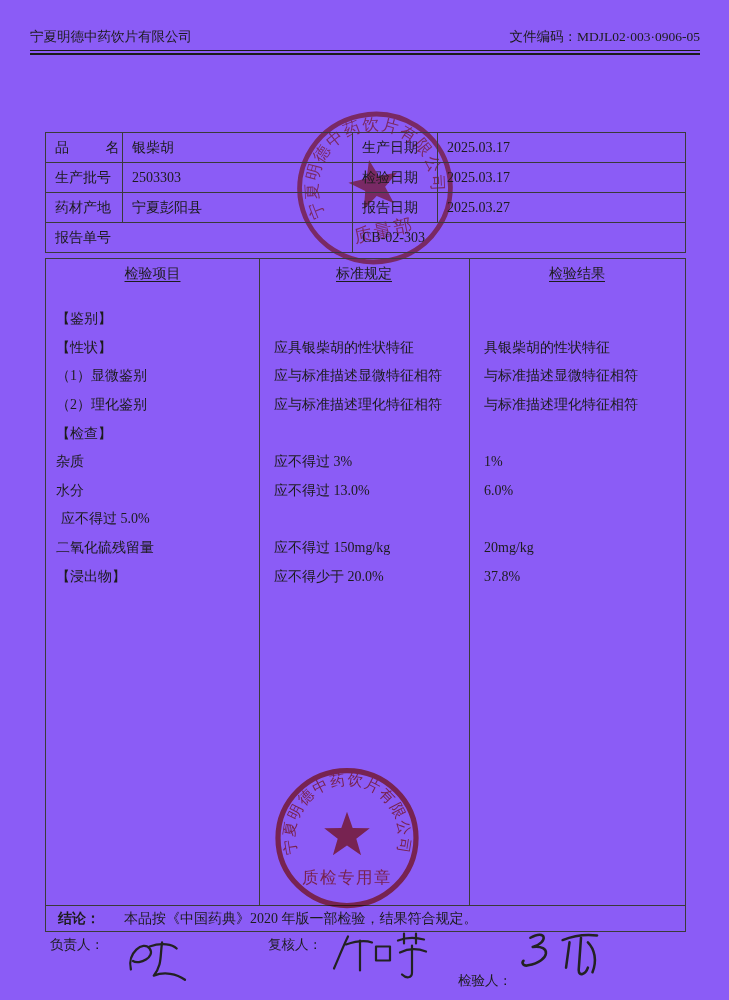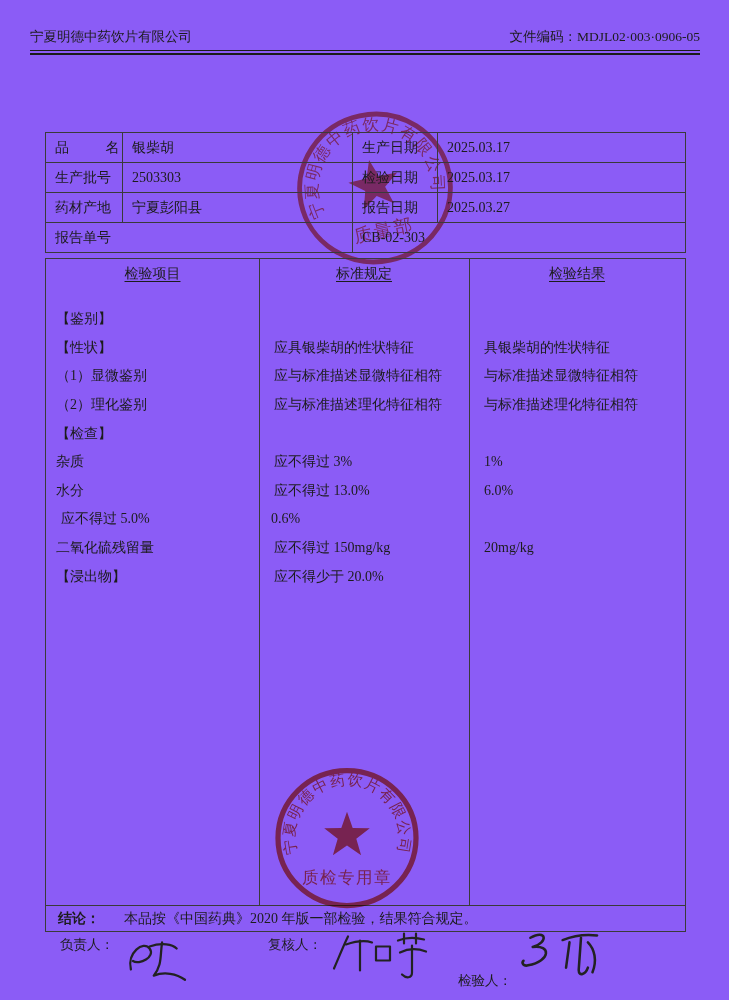--- a/index.html
+++ b/index.html
@@ -57,21 +57,21 @@
     border-top:1px solid #3a3a3a; display:flex; align-items:center;
     box-sizing:border-box; padding-left:12px;gap:20px;
   }
   .conclusion b { margin-right:4px; }
   
   .stamp { position:absolute; opacity:.82; mix-blend-mode:multiply; }
   .stamp-top { left:293px; top:106px; width:164px; height:164px; transform:rotate(-12deg); opacity:.72; }
   .stamp-bottom { left:270px; top:763px; width:154px; height:150px; }
   
   .sig-label { position:absolute; font-size:13.5px; }
-  .sig-label.s1 { left:60px;  top:936px; }
+  .sig-label.s1 { left:50px;  top:936px; }
   .sig-label.s2 { left:268px; top:936px; }
   .sig-label.s3 { left:458px; top:956px;margin-top:16px; }
   .sig { position:absolute; }
   .sig path { fill:none; stroke:#222; stroke-width:2.2; stroke-linecap:round; stroke-linejoin:round; }
   .sig.g1 { left:105px; top:934px; }
   .sig.g2 { left:322px; top:928px; }
   .sig.g3 { left:512px; top:926px; }
 </style>
 </head>
 <body>
@@ -169,30 +169,30 @@
         <span class="c2">应不得过 3%</span>
         <span class="c3">1%</span>
       </div>
       <div class="irow">
         <span class="c1">水分</span>
         <span class="c2">应不得过 13.0%</span>
         <span class="c3">6.0%</span>
       </div>
       <div class="irow">
         <span class="c2">应不得过 5.0%</span>
-        <span class="c3">0.6%</span>
       </div>
       <div class="irow">
         <span class="c1">二氧化硫残留量</span>
         <span class="c2">应不得过 150mg/kg</span>
         <span class="c3">20mg/kg</span>
       </div>
       <div class="irow">
         <span class="c1">【浸出物】</span>
         <span class="c2">应不得少于 20.0%</span>
+        <span class="c3">37.8%</span>
       </div>
     </div>
 
     <div class="conclusion">
       <b>结论：</b>
       <span>本品按《中国药典》2020 年版一部检验，结果符合规定。</span>
     </div>
   </div>
 
   <svg class="stamp stamp-bottom" viewBox="0 0 200 200">

